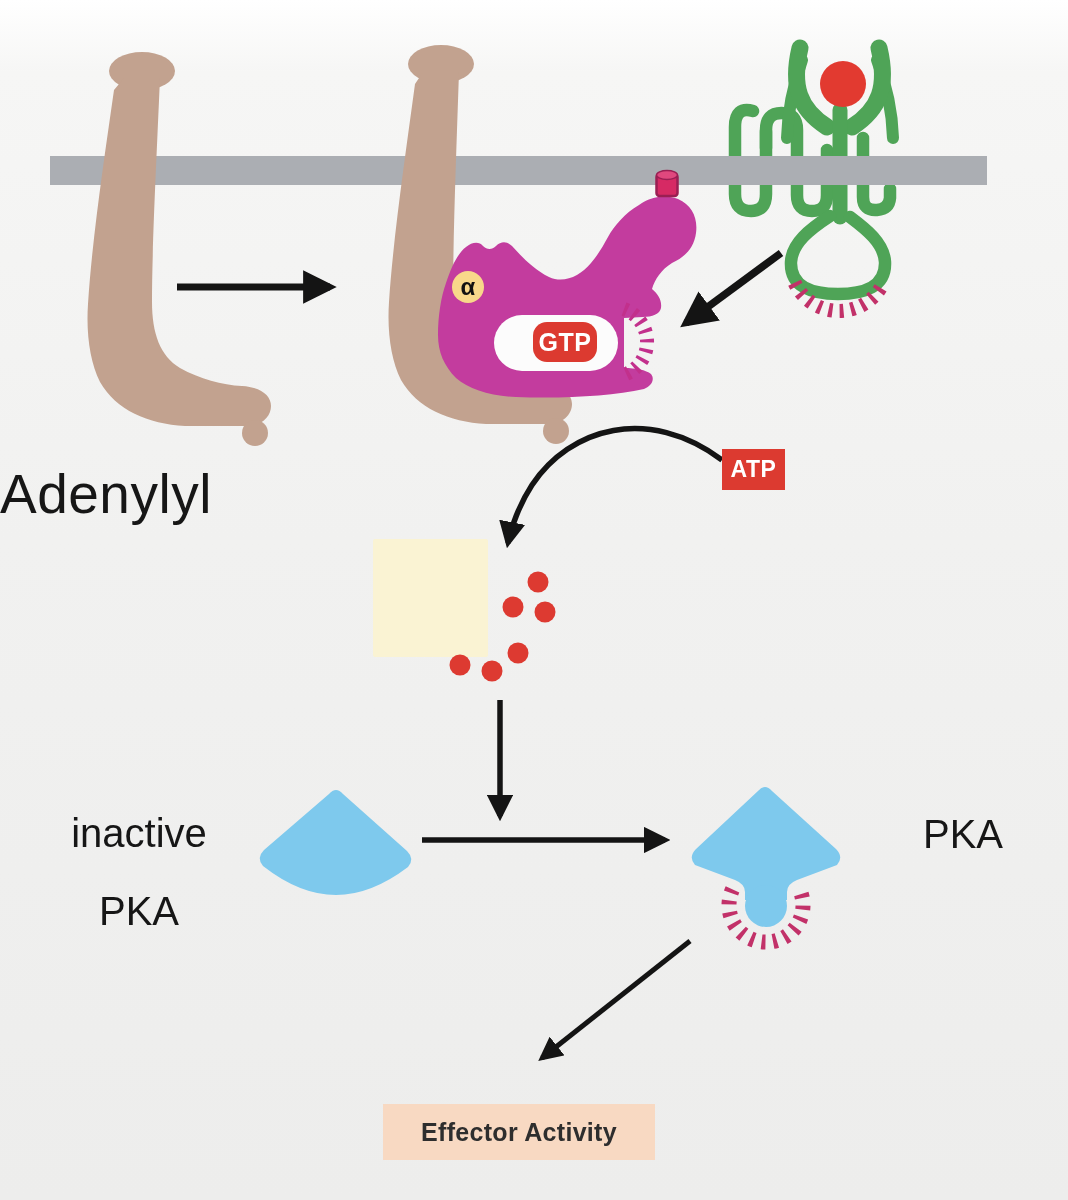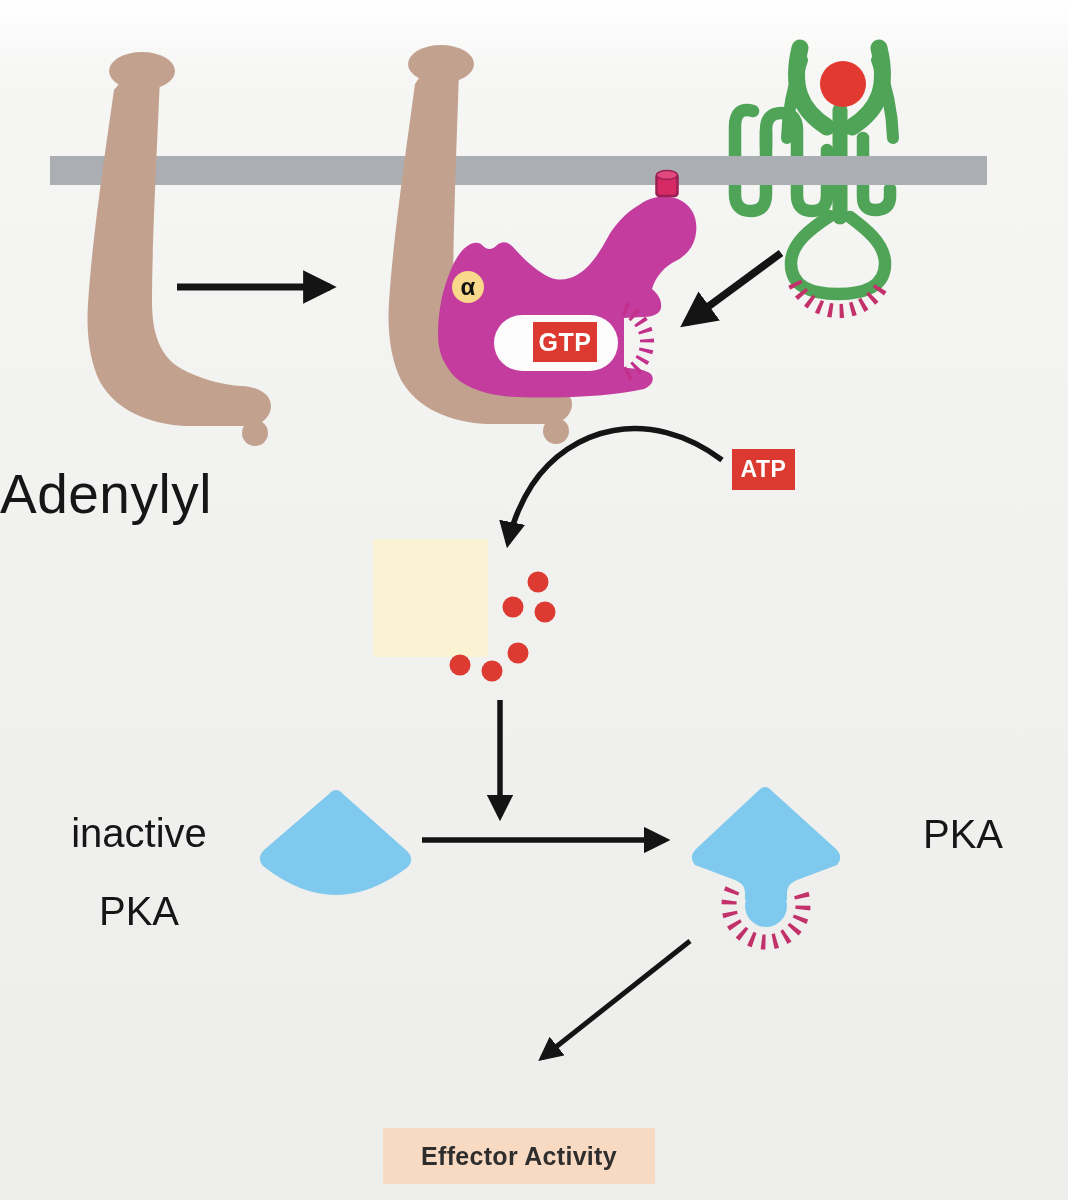--- a/index.html
+++ b/index.html
@@ -9,31 +9,31 @@
     font-family:"Liberation Sans", sans-serif;
   }
   #shapes{position:absolute;left:0;top:0;}
   .lbl{position:absolute;color:#161616;}
   .big{font-size:55px;line-height:84px;letter-spacing:0.5px;}
   .pka{font-size:40px;line-height:78px;text-align:center;}
   .tag{
     position:absolute;display:flex;align-items:center;justify-content:center;
     background:#DC3A30;color:#ffffff;font-weight:bold;letter-spacing:0.5px;
   }
-  #gtp-tag{left:533px;top:322px;width:64px;height:40px;font-size:25px;}
-  #atp-tag{left:722px;top:449px;width:63px;height:41px;font-size:23px;margin-left:10px;}
+  #gtp-tag{left:533px;top:322px;width:64px;height:40px;font-size:25px;border-radius:14px;}
+  #atp-tag{left:722px;top:449px;width:63px;height:41px;font-size:23px;}
   #alpha-badge{
     position:absolute;left:452px;top:271px;width:32px;height:32px;border-radius:50%;
     background:#F8D88A;color:#111;display:flex;align-items:center;justify-content:center;
     font-size:24px;font-weight:bold;
   }
   #effector-box{
     position:absolute;left:383px;top:1104px;width:272px;height:56px;
     background:#F8D9C2;display:flex;align-items:center;justify-content:center;
-    color:#2e2e2e;font-weight:bold;font-size:25px;letter-spacing:0.3px;margin-top:24px;
+    color:#2e2e2e;font-weight:bold;font-size:25px;letter-spacing:0.3px;
   }
   #adenylyl-label{left:0px;top:452px;width:246px;}
   #inactive-label{left:14px;top:794px;width:250px;}
   #active-label{left:858px;top:796px;width:210px;line-height:76px;}
 </style>
 </head>
 <body>
 
 <div id="stage">
 

